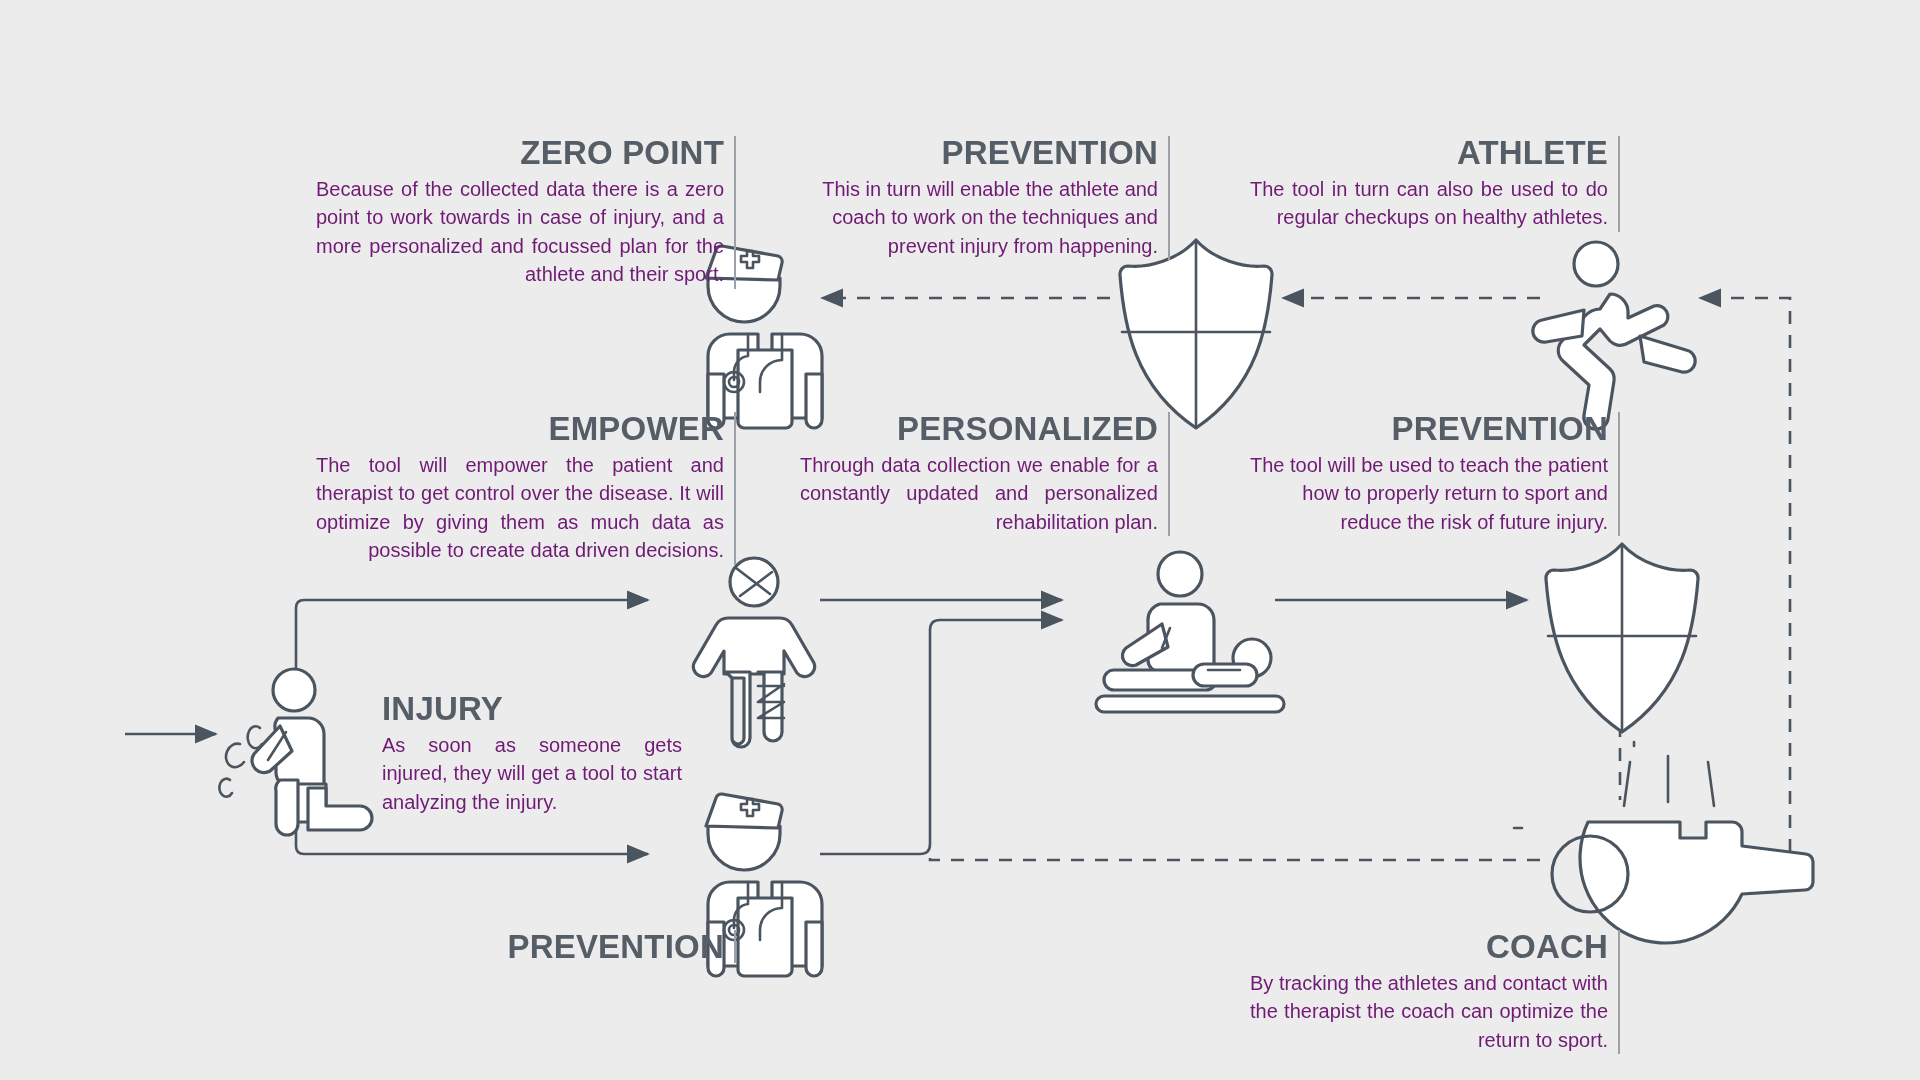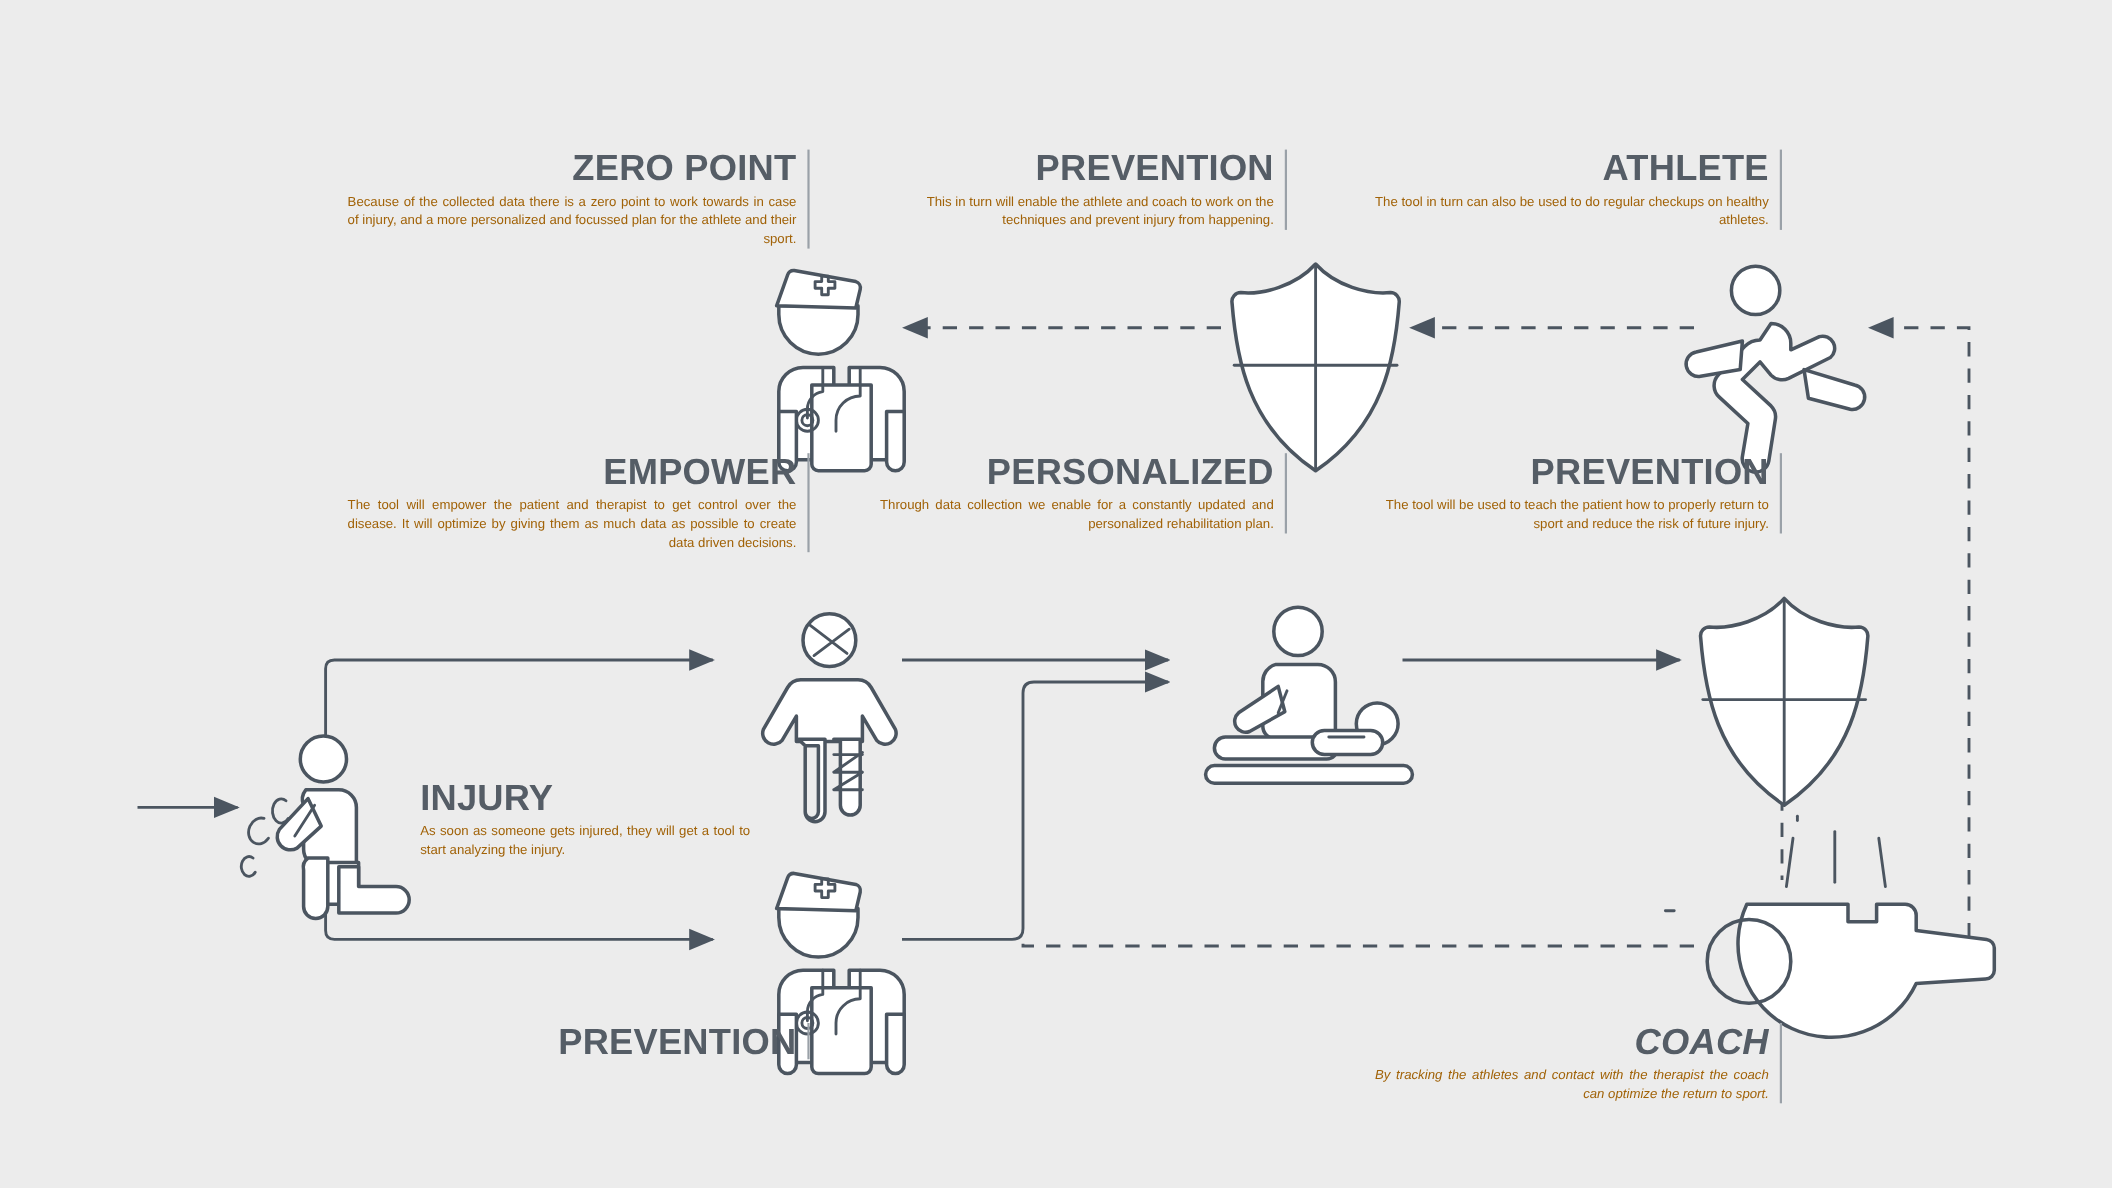--- a/index.html
+++ b/index.html
@@ -24,22 +24,22 @@
   }
   .block .ttl {
     font-weight: bold;
     color: #555d66;
     letter-spacing: 0.2px;
     line-height: 1.0;
     margin: 0 0 6px 0;
     font-size: 33px;
   }
   .block .body {
-    color: #a16207;
-    font-size: 12px;
+    color: #701a75;
+    font-size: 20px;
     line-height: 1.42;
     margin: 0;
   }
   .align-right { text-align: right; }
   .align-right .inner { border-right: 2px solid #9aa1a8; padding-right: 10px; }
   .align-left { text-align: left; }
   .align-left .inner { padding-right: 0; }
   .block.justify .body { text-align: justify; text-align-last: right; }
   .block.justify.align-left .body { text-align: justify; text-align-last: left; }
   svg.flow { position: absolute; left:0; top:0; width:1920px; height:1080px; }
@@ -212,33 +212,33 @@
     </div>
   </div>
 
   <div class="block align-right" style="left:1250px; top:412px; width:370px;">
     <div class="inner">
       <div class="ttl">PREVENTION</div>
       <div class="body">The tool will be used to teach the patient how to properly return to sport and reduce the risk of future injury.</div>
     </div>
   </div>
 
-  <div class="block align-left justify" style="left:382px; top:708px; width:300px;">
+  <div class="block align-left justify" style="left:382px; top:692px; width:300px;">
     <div class="inner">
       <div class="ttl">INJURY</div>
       <div class="body">As soon as someone gets injured, they will get a tool to start analyzing the injury.</div>
     </div>
   </div>
 
   <div class="block align-right justify" style="left:346px; top:930px; width:390px;">
     <div class="inner">
       <div class="ttl">PREVENTION</div>
     </div>
   </div>
 
-  <div class="block align-right justify" style="left:1250px; top:930px; width:370px;font-style:italic;">
+  <div class="block align-right justify" style="left:1250px; top:930px; width:370px;">
     <div class="inner">
       <div class="ttl">COACH</div>
       <div class="body">By tracking the athletes and contact with the therapist the coach can optimize the return to sport.</div>
     </div>
   </div>
 
 </div>
 
 </body></html>

